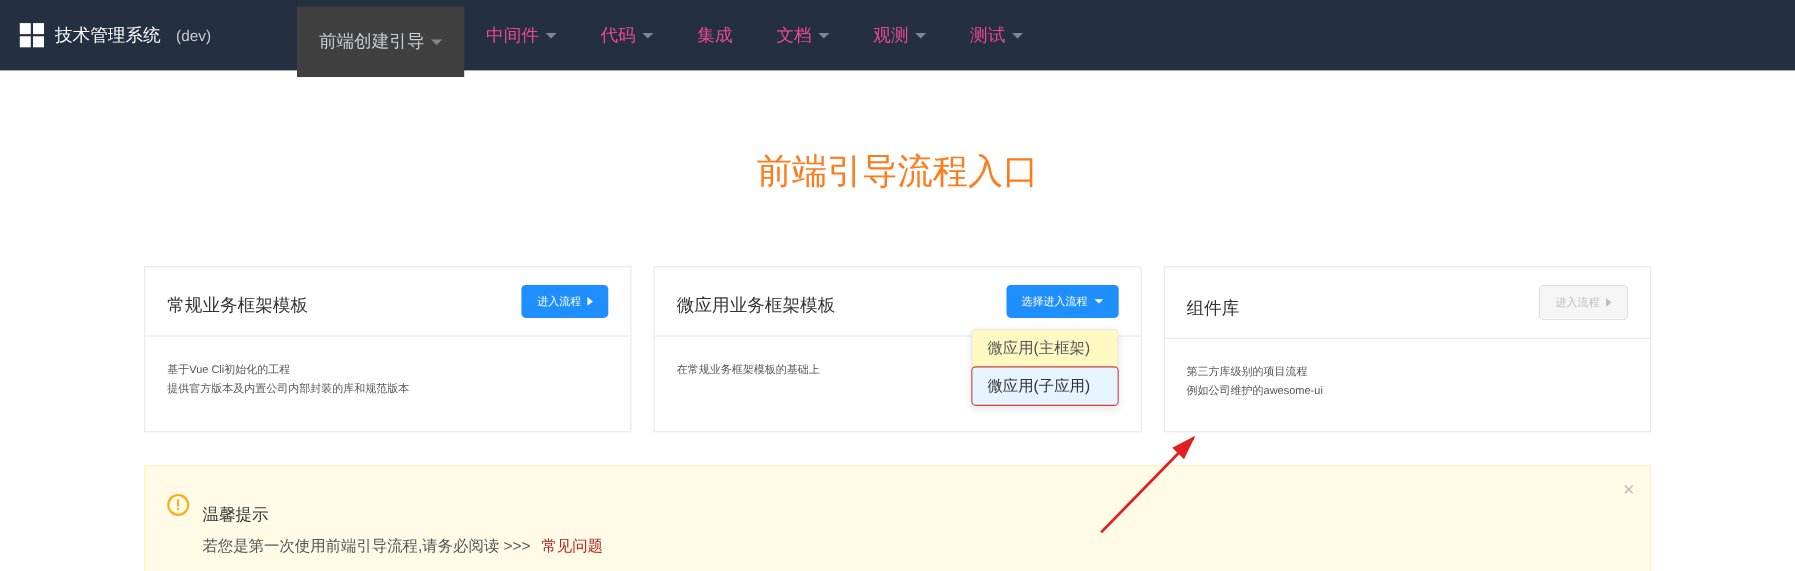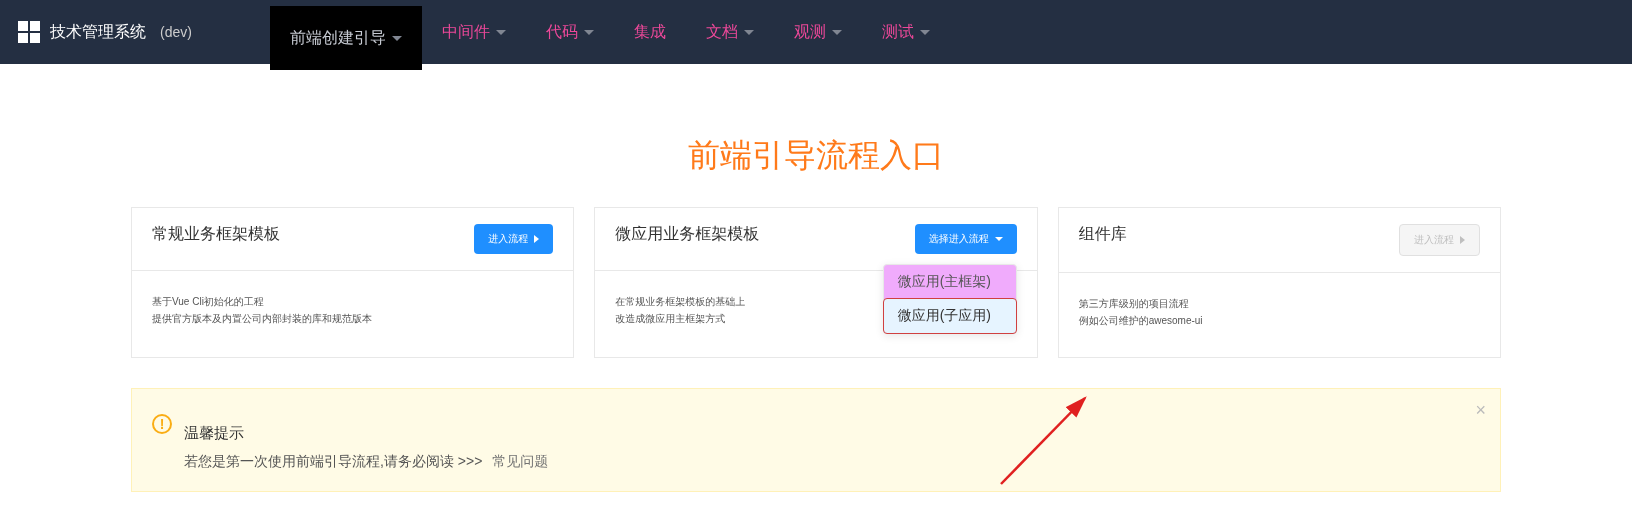--- a/index.html
+++ b/index.html
@@ -7,51 +7,51 @@
 
 .topnav { height: 64px; background: #242f42; display: flex; align-items: center; color: #fff; }
 .brand { display: flex; align-items: center; padding: 0 18px; gap: 10px; }
 .brand-icon { display: grid; grid-template-columns: 10px 10px; grid-template-rows: 10px 10px; gap: 2px; }
 .brand-icon span { background: #fff; }
 .brand-title { font-size: 16px; font-weight: 500; }
 .brand-env { font-size: 14px; color: #ccc; margin-left: 4px; }
 
 .navitems { display: flex; height: 100%; align-items: center; margin-left: 60px; }
 .navitem { display: flex; align-items: center; padding: 0 20px; height: 100%; color: #ec4899; font-size: 16px; cursor: pointer; gap: 6px; }
-.navitem.active { background: #000000; color: #c8ccd4; margin-top: 12px; }
+.navitem.active { background: #404040; color: #c8ccd4; margin-top: 12px; }
 .caret-down { width: 0; height: 0; border-left: 5px solid transparent; border-right: 5px solid transparent; border-top: 5px solid #808692; }
 
 .main { width: 1370px; margin: 0 auto; padding-top: 70px; }
-.page-title { text-align: center; font-size: 32px; color: #ff7a1a; font-weight: 400; margin-bottom: 29px; }
+.page-title { text-align: center; font-size: 32px; color: #ff7a1a; font-weight: 400; margin-bottom: 64px; }
 
 .cards { display: flex; gap: 20px; }
 .card { flex: 1; border: 1px solid #e8e8e8; position: relative; }
-.card-head { display: flex; justify-content: space-between; align-items: flex-start; padding: 16px 20px; border-bottom: 1px solid #e8e8e8; gap: 32px; }
+.card-head { display: flex; justify-content: space-between; align-items: flex-end; padding: 16px 20px; border-bottom: 1px solid #e8e8e8; gap: 32px; }
 .card-title { font-size: 16px; color: #333; font-weight: 500; }
 .card-body { padding: 22px 20px 28px; color: #555; font-size: 10px; line-height: 1.7; }
 
 .btn { display: inline-flex; align-items: center; gap: 6px; border: none; border-radius: 4px; padding: 8px 14px; font-size: 10px; cursor: pointer; font-family: inherit; }
 .btn-primary { background: #1f8fff; color: #fff; }
 .btn-disabled { background: #f5f5f5; color: #bfbfbf; border: 1px solid #e0e0e0; cursor: not-allowed; }
 .chevron-right { width: 0; height: 0; border-top: 4px solid transparent; border-bottom: 4px solid transparent; border-left: 5px solid currentColor; }
 .caret-down-white { width: 0; height: 0; border-left: 4px solid transparent; border-right: 4px solid transparent; border-top: 4px solid #fff; }
 
-.dropdown { position: absolute; top: 56px; right: 20px; width: 134px; background: #f0abfc; border: 1px solid #e8e8e8; box-shadow: 0 2px 8px rgba(0,0,0,0.1); border-radius: 4px; z-index: 10; }
+.dropdown { position: absolute; top: 56px; right: 20px; width: 134px; background: #fef9c3; border: 1px solid #e8e8e8; box-shadow: 0 2px 8px rgba(0,0,0,0.1); border-radius: 4px; z-index: 10; }
 .dd-item { padding: 8px 14px; font-size: 14px; color: #555; cursor: pointer; }
 .dd-item.hover { background: #e6f4ff; color: #333; border: 1px solid #d04040; border-radius: 4px; margin: -1px; }
 
 .arrow-svg { position: absolute; left: 670px; top: 290px; pointer-events: none; z-index: 5; }
 
 .alert { margin-top: 30px; background: #fffbe6; border: 1px solid #fff1b8; padding: 16px 20px 20px; position: relative; }
 .alert-close { position: absolute; right: 14px; top: 12px; color: #bbb; font-size: 18px; cursor: pointer; line-height: 1; }
 .alert-head { display: flex; align-items: center; gap: 12px; margin-bottom: 10px; }
 .alert-icon { width: 20px; height: 20px; border: 2px solid #faad14; border-radius: 50%; display: flex; align-items: center; justify-content: center; color: #faad14; font-weight: bold; font-size: 14px; }
 .alert-title { font-size: 15px; color: #333; margin-top: 19px; }
 .alert-body { padding-left: 32px; font-size: 14px; color: #555; }
-.alert-link { color: #737373; margin-left: 6px; cursor: pointer; }
+.alert-link { color: #b91c1c; margin-left: 6px; cursor: pointer; }
 </style>
 </head>
 <body>
 
 <div class="topnav">
   <div class="brand">
     <div class="brand-icon">
         <span></span>
         <span></span>
         <span></span>
@@ -111,21 +111,20 @@
       <div class="card">
         <div class="card-head">
           <span class="card-title">微应用业务框架模板</span>
           <button class="btn btn-primary">
             <span>选择进入流程</span>
             <span class="caret-down-white"></span>
           </button>
         </div>
         <div class="card-body">
           <div>在常规业务框架模板的基础上</div>
-          <div>改造成微应用主框架方式</div>
         </div>
         <div class="dropdown">
           <div class="dd-item">微应用(主框架)</div>
           <div class="dd-item hover">微应用(子应用)</div>
         </div>
       </div>
       <div class="card">
         <div class="card-head">
           <span class="card-title">组件库</span>
           <button class="btn btn-disabled">

